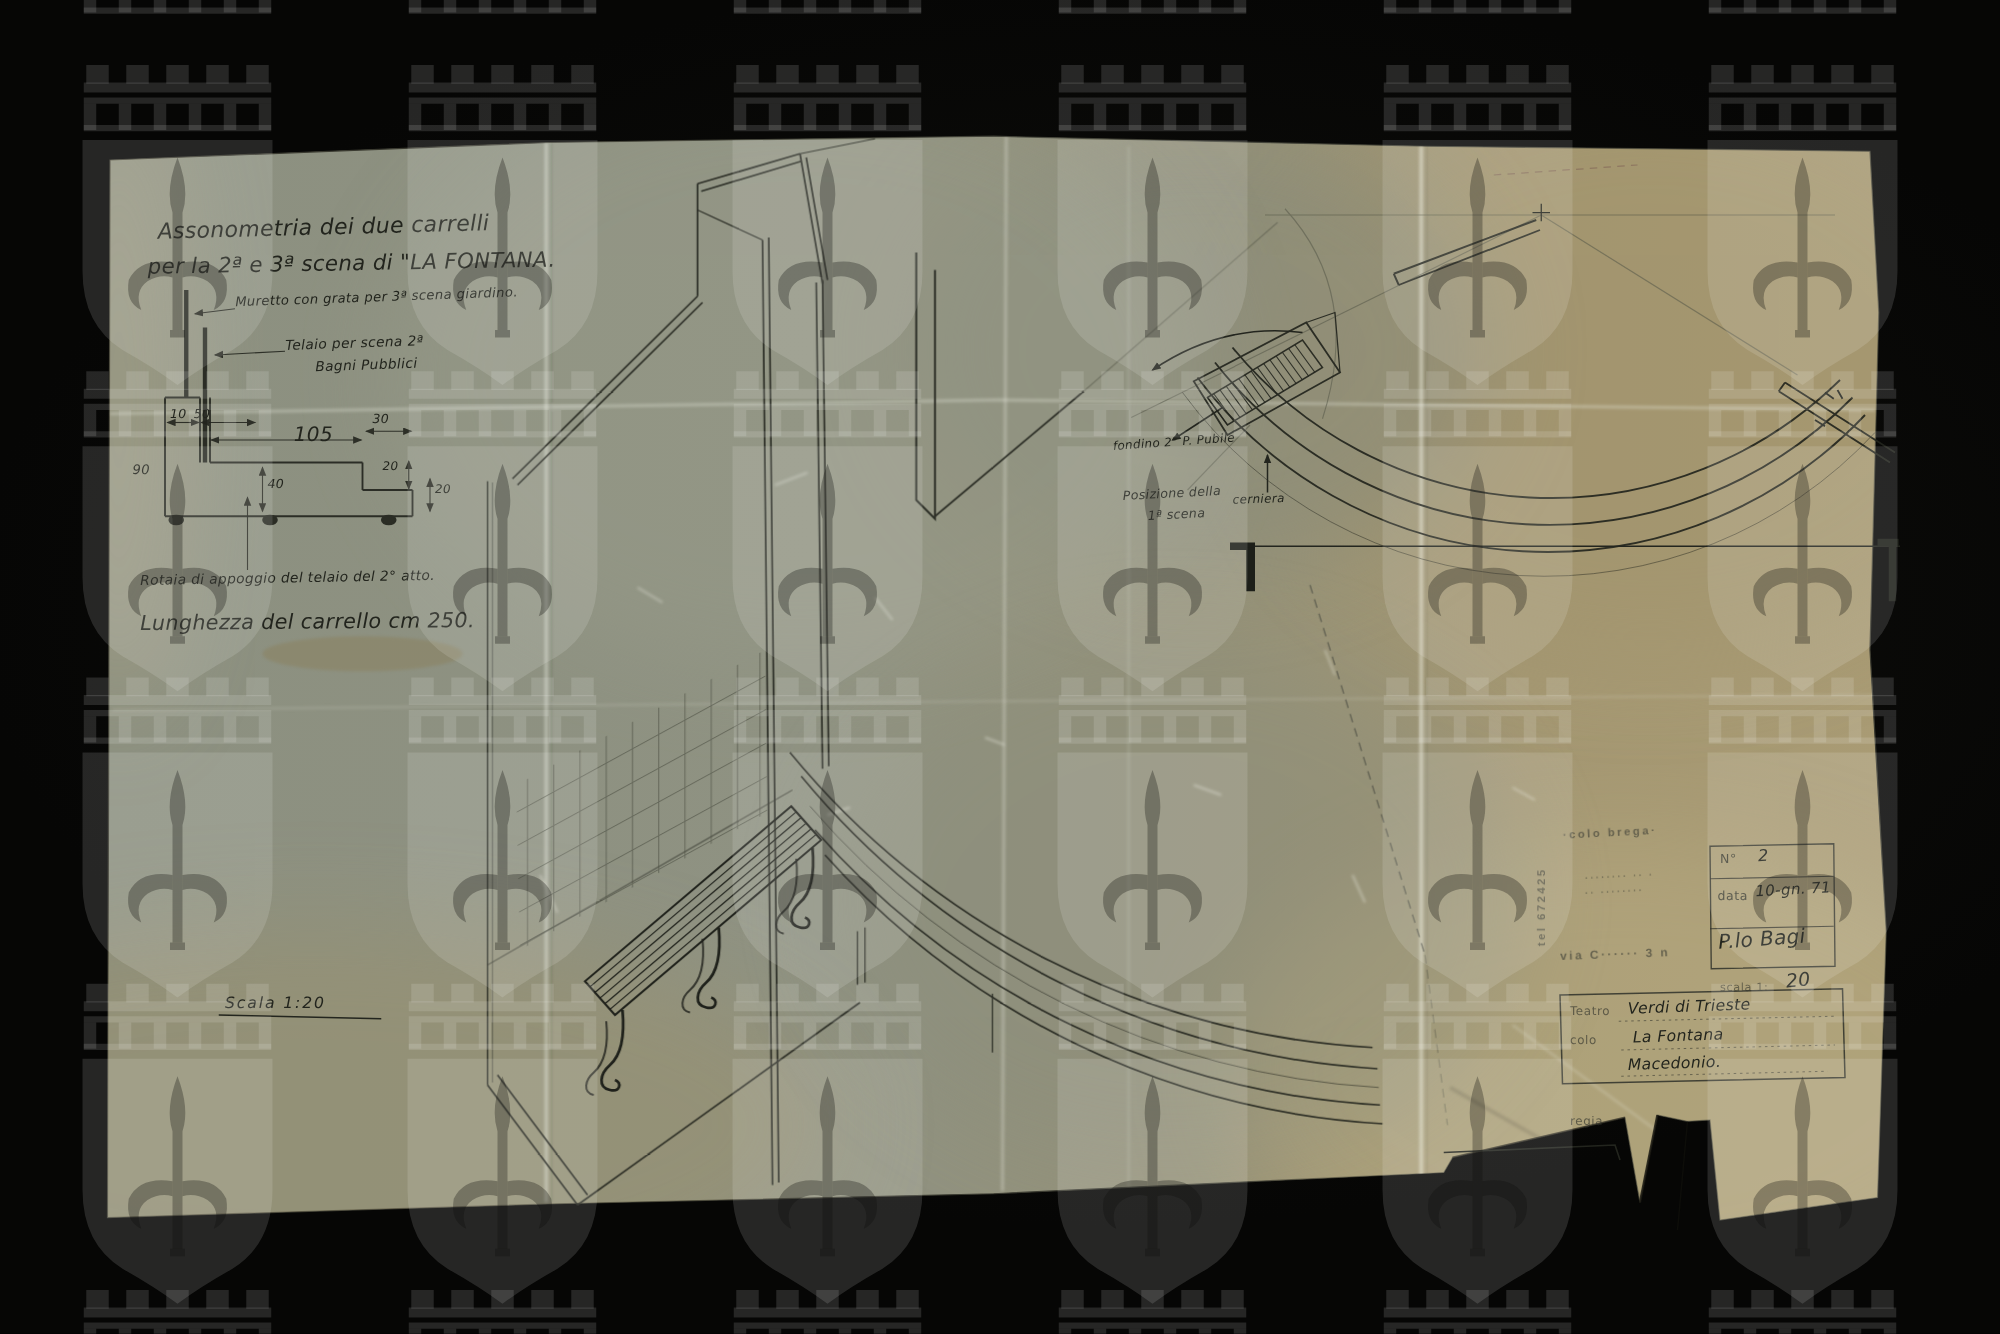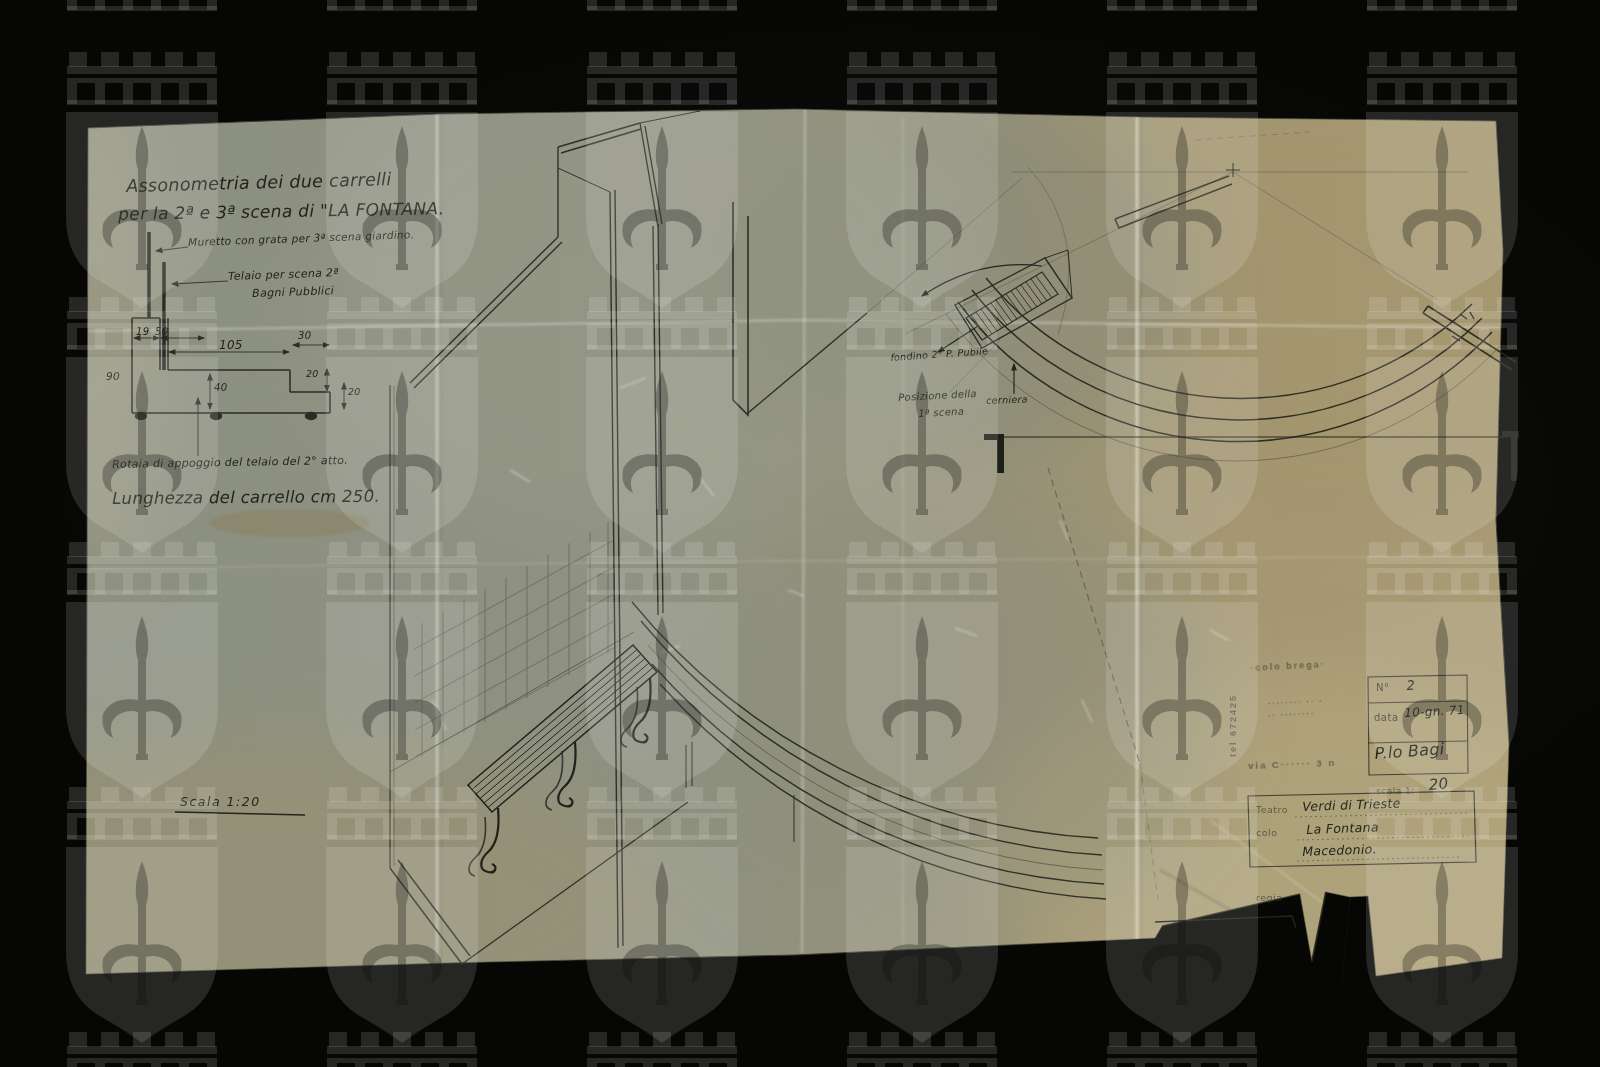--- a/index.html
+++ b/index.html
@@ -215,23 +215,23 @@
   <div class="lbl" style="left:252px;top:287px;font-size:11px;transform:rotate(-2deg);">Bagni Pubblici</div>
   <div class="lbl" style="left:112px;top:458px;font-size:11px;transform:rotate(-1deg);">Rotaia di appoggio del telaio del 2° atto.</div>
   <div class="lbl hw-big" style="left:112px;top:489px;font-size:16.5px;transform:rotate(-0.5deg);">Lunghezza del carrello cm 250.</div>
   <div class="lbl" style="left:180px;top:794px;font-size:12.5px;letter-spacing:1.5px;">Scala 1:20</div>
 
   <div class="lbl" style="left:890px;top:352px;font-size:9.5px;transform:rotate(-4deg);">fondino 2° P. Pubile</div>
   <div class="lbl" style="left:898px;top:392px;font-size:10px;transform:rotate(-3deg);">Posizione della</div>
   <div class="lbl" style="left:918px;top:408px;font-size:10px;transform:rotate(-3deg);">1ª scena</div>
   <div class="lbl" style="left:986px;top:395px;font-size:9.5px;transform:rotate(-2deg);">cerniera</div>
 
-  <div class="lbl" style="left:136px;top:326px;font-size:10px;">19</div>
+  <div class="lbl" style="left:136px;top:326px;font-size:10px;">10</div>
   <div class="lbl" style="left:155px;top:326px;font-size:10px;">50</div>
-  <div class="lbl" style="left:219px;top:338px;font-size:12px;">105</div>
+  <div class="lbl" style="left:235px;top:338px;font-size:16px;">105</div>
   <div class="lbl" style="left:298px;top:330px;font-size:10px;">30</div>
   <div class="lbl" style="left:106px;top:370px;font-size:10.5px;">90</div>
   <div class="lbl" style="left:214px;top:382px;font-size:10px;">40</div>
   <div class="lbl" style="left:306px;top:368px;font-size:9.5px;">20</div>
   <div class="lbl" style="left:348px;top:386px;font-size:9.5px;">20</div>
 
   <div class="lbl stamp" style="left:1250px;top:663px;font-size:9px;transform:rotate(-3deg);">·colo brega·</div>
   <div class="lbl stamp" style="left:1228px;top:757px;font-size:9px;transform:rotate(-90deg);">tel 672425</div>
   <div class="lbl stamp" style="left:1268px;top:700px;font-size:7px;transform:rotate(-3deg);">········ ·· ·</div>
   <div class="lbl stamp" style="left:1268px;top:712px;font-size:7px;transform:rotate(-3deg);">·· ········</div>

